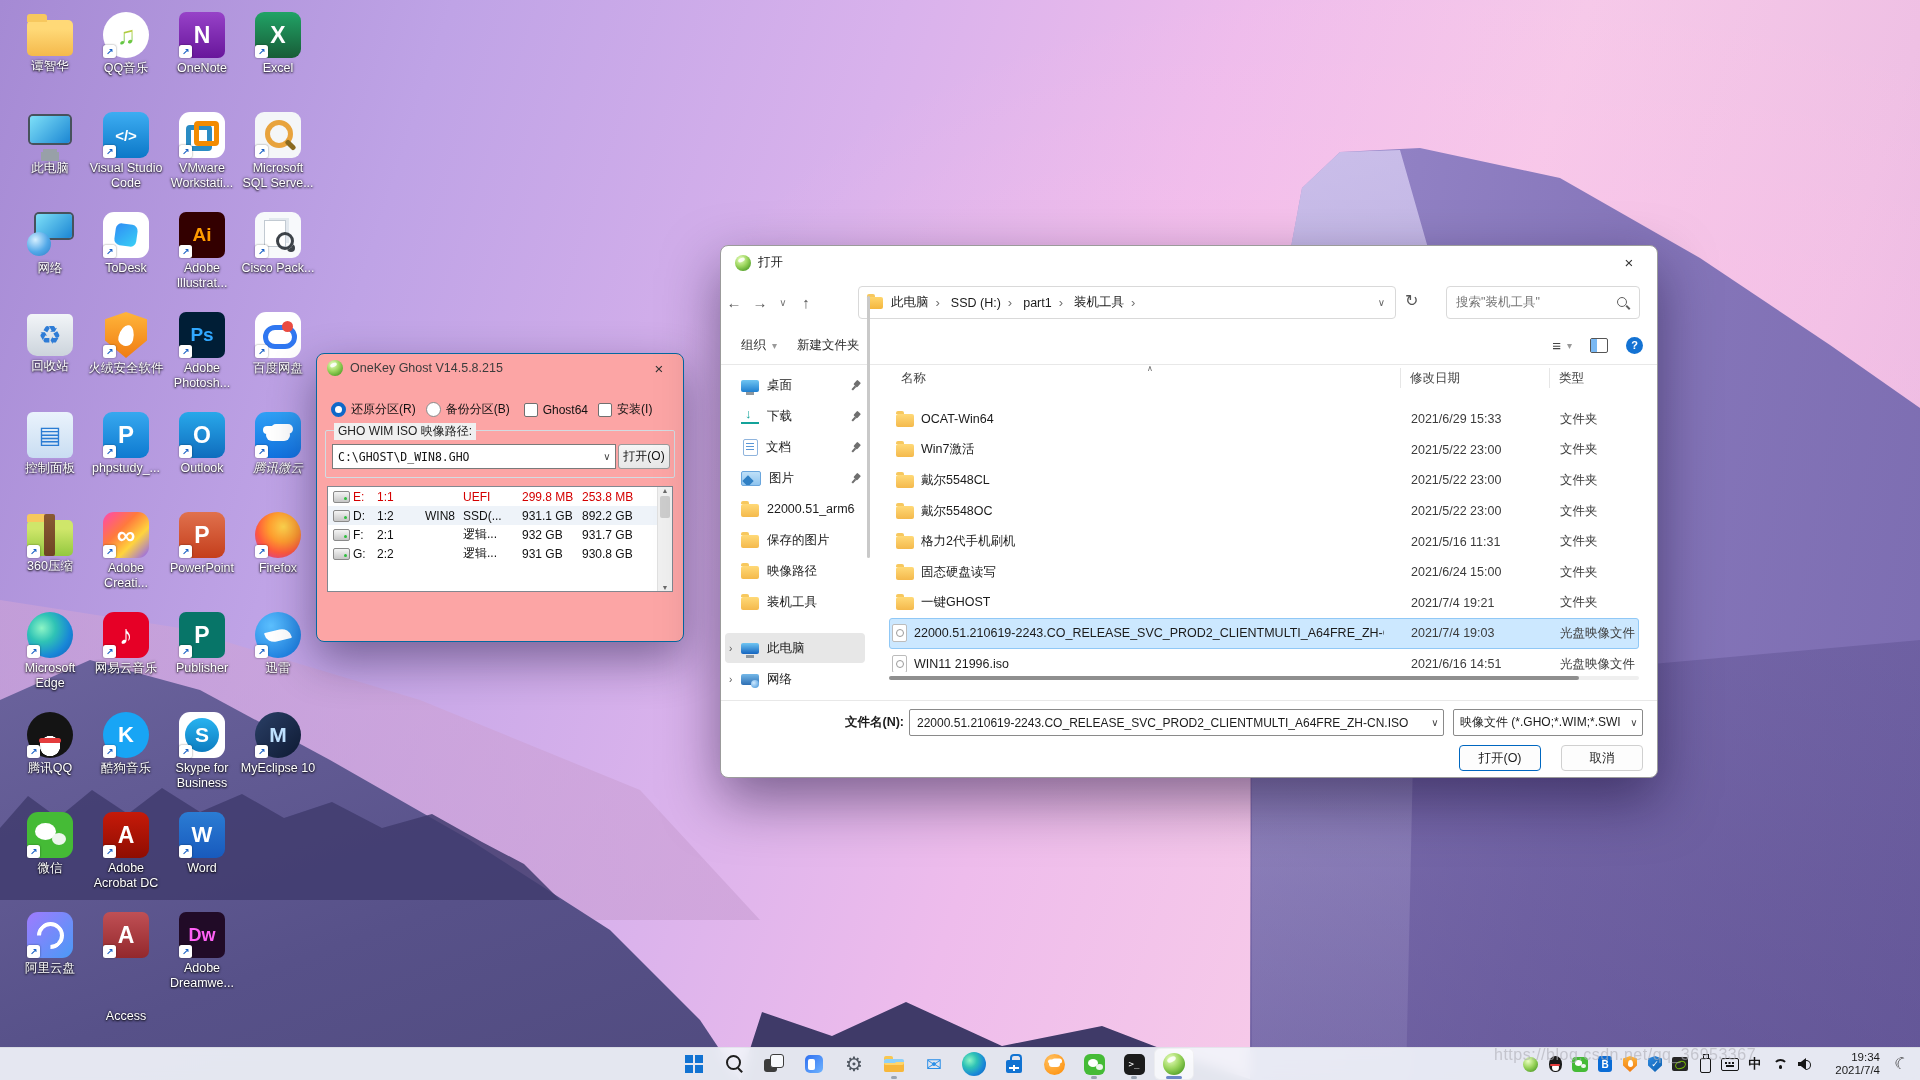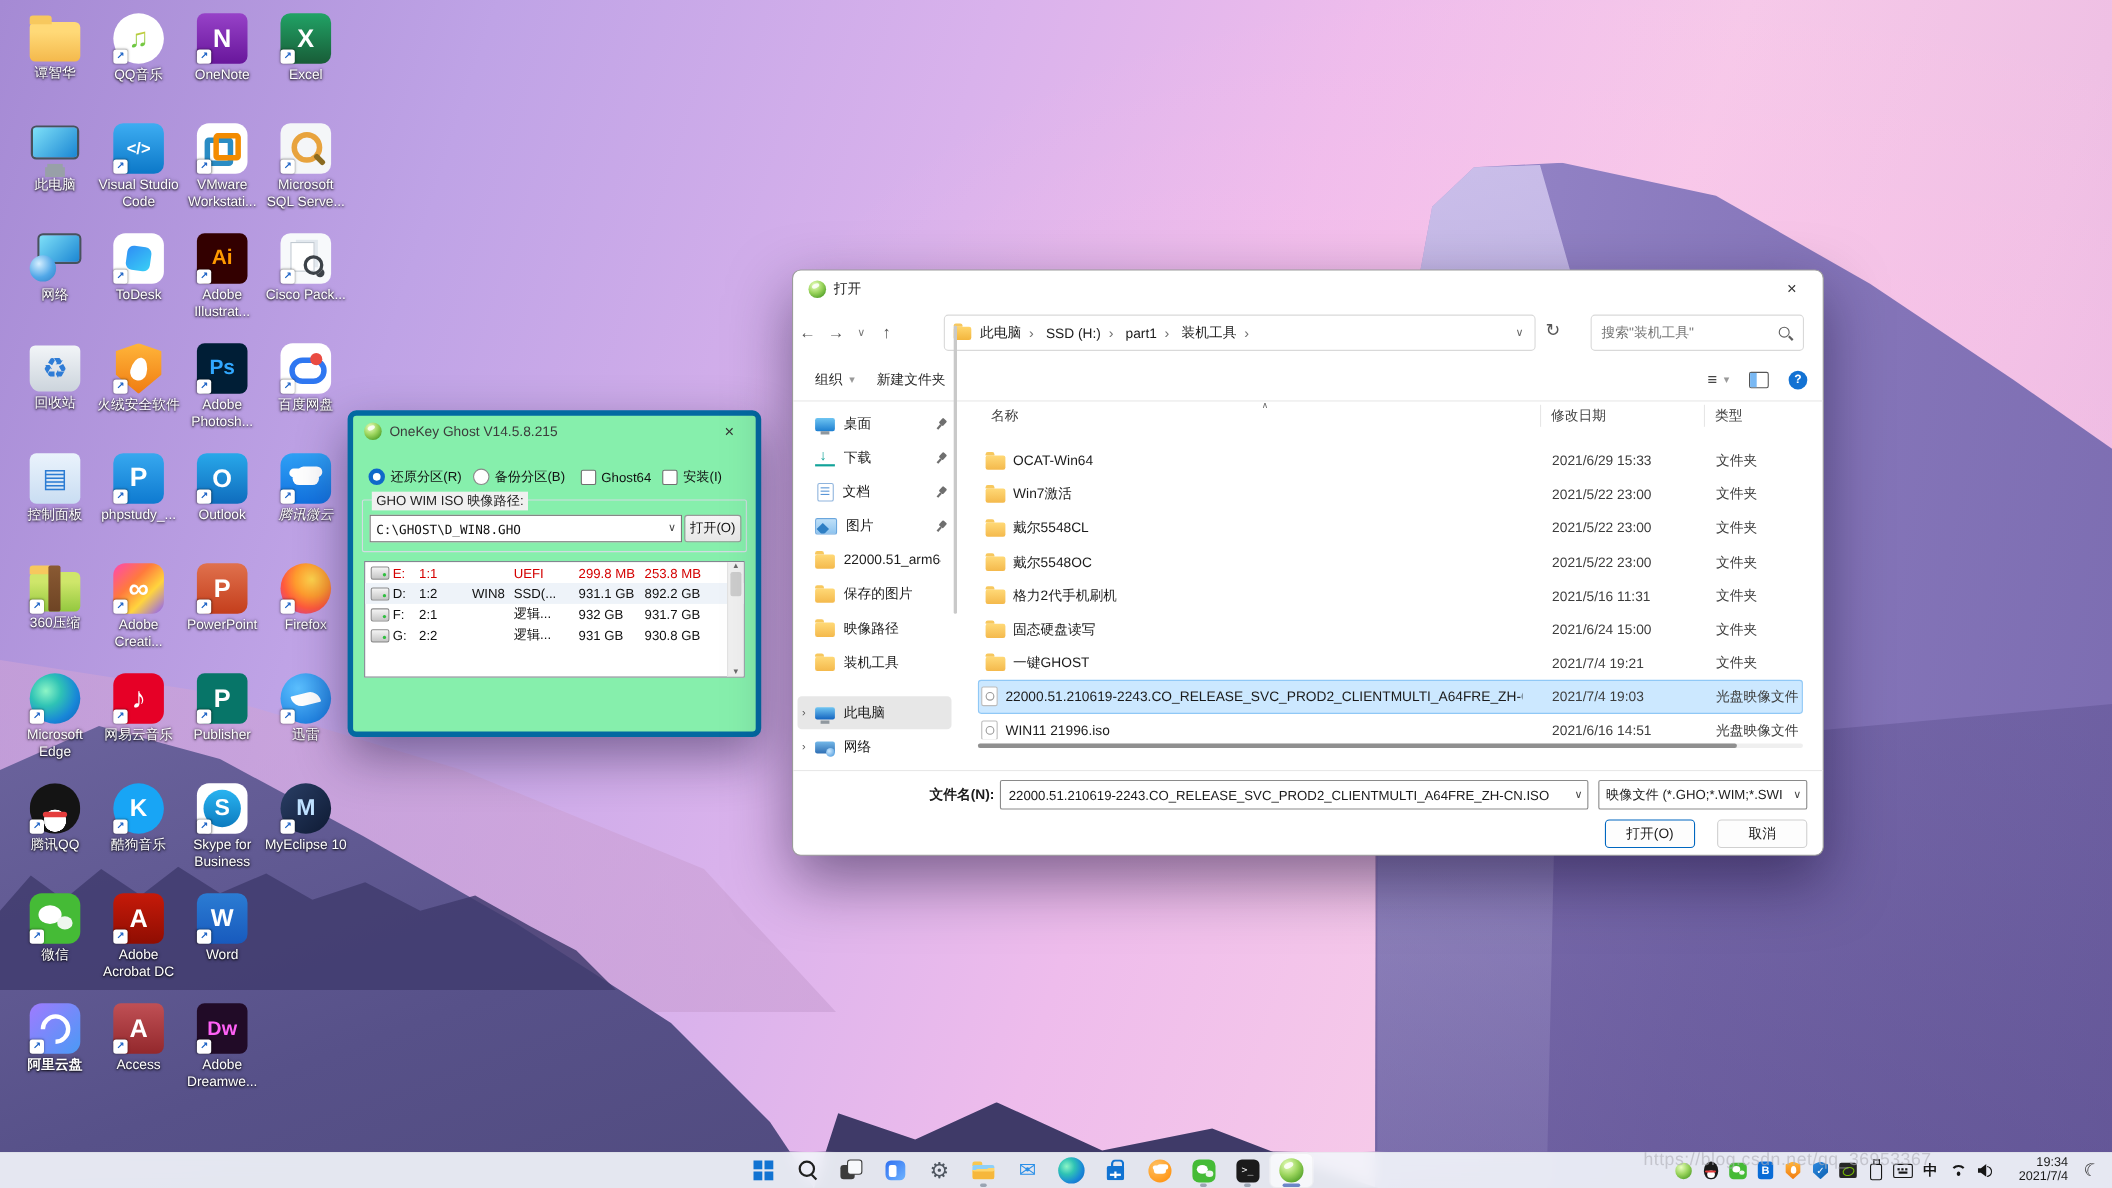--- a/index.html
+++ b/index.html
@@ -113,22 +113,22 @@
   .i-baidupan::after{content:"";position:absolute;right:8px;top:9px;width:11px;height:11px;background:#ea4b41;border-radius:50%;}
   .i-weiyun{background:linear-gradient(#2fa0f5,#1272e0);border-radius:11px;}
   .i-weiyun::after{content:"";width:24px;height:12px;background:#fff;border-radius:8px;box-shadow:-5px -5px 0 -2px #fff,4px -6px 0 -1px #fff;}
   .i-firefox{border-radius:50%;background:radial-gradient(circle at 62% 32%,#ffd54d 0%,#ff9c2e 36%,#ff5a3c 62%,#d8408f 86%,#9a2ebf 100%);}
   .i-xunlei{background:radial-gradient(circle at 35% 30%,#5cc0ff,#0d6fd8);border-radius:50%;}
   .i-xunlei::after{content:"";width:26px;height:11px;background:#fff;border-radius:1px 12px 1px 12px;transform:rotate(-14deg);}
   .i-myeclipse{background:linear-gradient(135deg,#2a3f66,#0e1a33);border-radius:50%;}
   .i-myeclipse::after{content:"M";color:#bfe1ff;font-size:21px;}
 
   
-  .okg{position:absolute;left:316px;top:353px;width:366px;height:287px;background:#86efac;border:5px solid #0369a1;border-radius:8px;
-    box-shadow:0 18px 45px rgba(20,10,50,.45);font-size:12px;color:#111;margin-top:20px;}
+  .okg{position:absolute;left:316px;top:353px;width:366px;height:287px;background:#fca5a5;border:1px solid #0369a1;border-radius:8px;
+    box-shadow:0 18px 45px rgba(20,10,50,.45);font-size:12px;color:#111;}
   .okg-title{height:28px;display:flex;align-items:center;padding:0 10px;}
   .ghost-ball{width:16px;height:16px;border-radius:50%;background:radial-gradient(circle at 35% 28%,#eaffc0,#9ad45c 45%,#55a22b 80%,#3d7f1d);flex:none;position:relative;}
   .ghost-ball::after{content:"";position:absolute;left:3px;top:3px;width:7px;height:4px;background:rgba(255,255,255,.85);border-radius:50%;transform:rotate(-25deg);}
   .okg-title .t-text{margin-left:7px;color:#3c3c3c;font-size:12.5px;}
   .win-close{margin-left:auto;width:28px;text-align:center;color:#333;font-size:15px;cursor:default;}
   .okg-radios{position:absolute;left:14px;top:47px;right:10px;display:flex;align-items:center;gap:0;}
   .radio{width:13px;height:13px;border-radius:50%;background:#fff;border:1px solid #8a8a8a;flex:none;}
   .radio.on{border:4px solid #0f68c9;width:7px;height:7px;}
   .cbox{width:12px;height:12px;background:#fff;border:1px solid #707070;border-radius:2px;flex:none;}
   .okg-radios label{margin:0 10px 0 5px;}
@@ -370,21 +370,21 @@
       <div class="dcell shortcut" style="grid-area: 8 / 1;">
         <span class="dicon i-qq"></span>
         <span class="sc-arrow"></span>
         <span class="dlabel">腾讯QQ</span>
       </div>
       <div class="dcell shortcut" style="grid-area: 9 / 1;">
         <span class="dicon i-wechat"></span>
         <span class="sc-arrow"></span>
         <span class="dlabel">微信</span>
       </div>
-      <div class="dcell shortcut" style="grid-area: 10 / 1; font-weight: bold;">
+      <div class="dcell shortcut" style="grid-area: 10 / 1;">
         <span class="dicon i-aliyun"></span>
         <span class="sc-arrow"></span>
         <span class="dlabel">阿里云盘</span>
       </div>
       <div class="dcell shortcut" style="grid-area: 1 / 2;">
         <span class="dicon i-qqmusic"></span>
         <span class="sc-arrow"></span>
         <span class="dlabel">QQ音乐</span>
       </div>
       <div class="dcell shortcut" style="grid-area: 2 / 2;">
@@ -420,21 +420,21 @@
       <div class="dcell shortcut" style="grid-area: 8 / 2;">
         <span class="dicon i-kugou"></span>
         <span class="sc-arrow"></span>
         <span class="dlabel">酷狗音乐</span>
       </div>
       <div class="dcell shortcut" style="grid-area: 9 / 2;">
         <span class="dicon i-acrobat"></span>
         <span class="sc-arrow"></span>
         <span class="dlabel">Adobe Acrobat DC</span>
       </div>
-      <div class="dcell shortcut" style="grid-area: 10 / 2;">
+      <div class="dcell shortcut" style="grid-area: 10 / 2; gap: 48px;">
         <span class="dicon i-access"></span>
         <span class="sc-arrow"></span>
         <span class="dlabel">Access</span>
       </div>
       <div class="dcell shortcut" style="grid-area: 1 / 3;">
         <span class="dicon i-onenote"></span>
         <span class="sc-arrow"></span>
         <span class="dlabel">OneNote</span>
       </div>
       <div class="dcell shortcut" style="grid-area: 2 / 3;">

